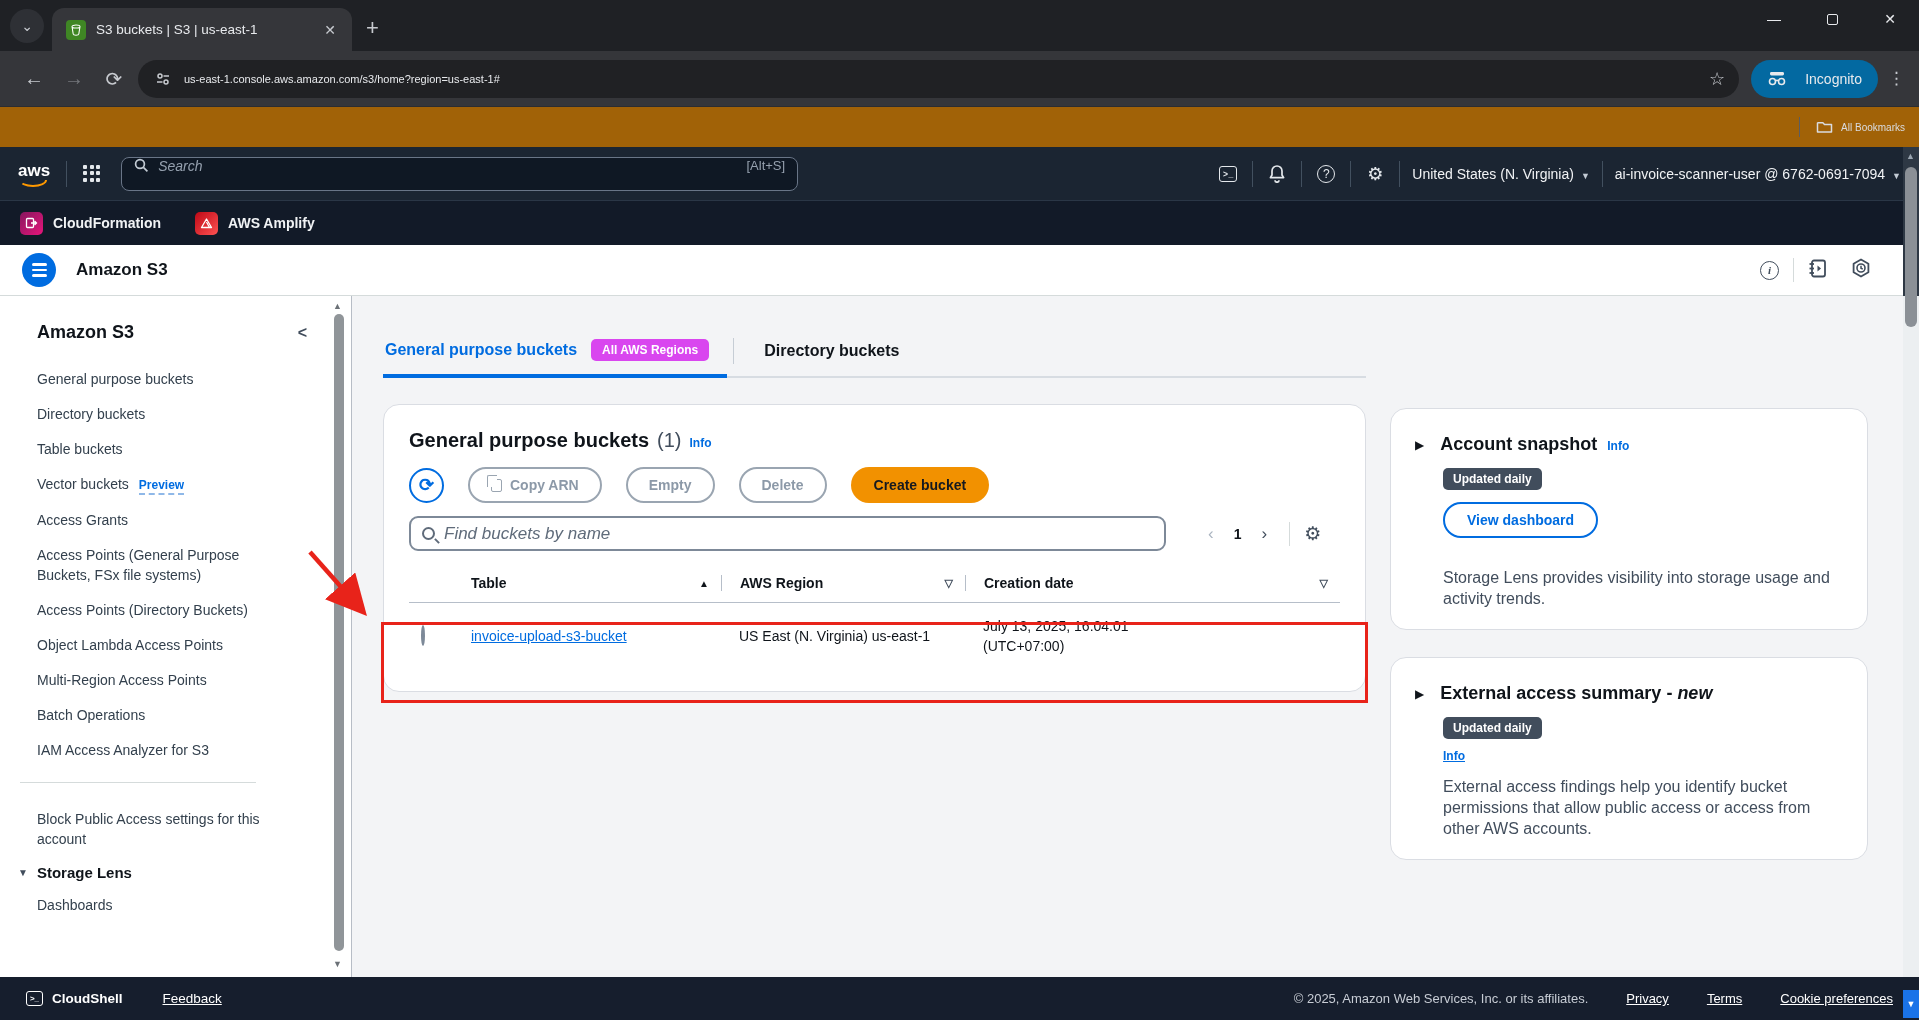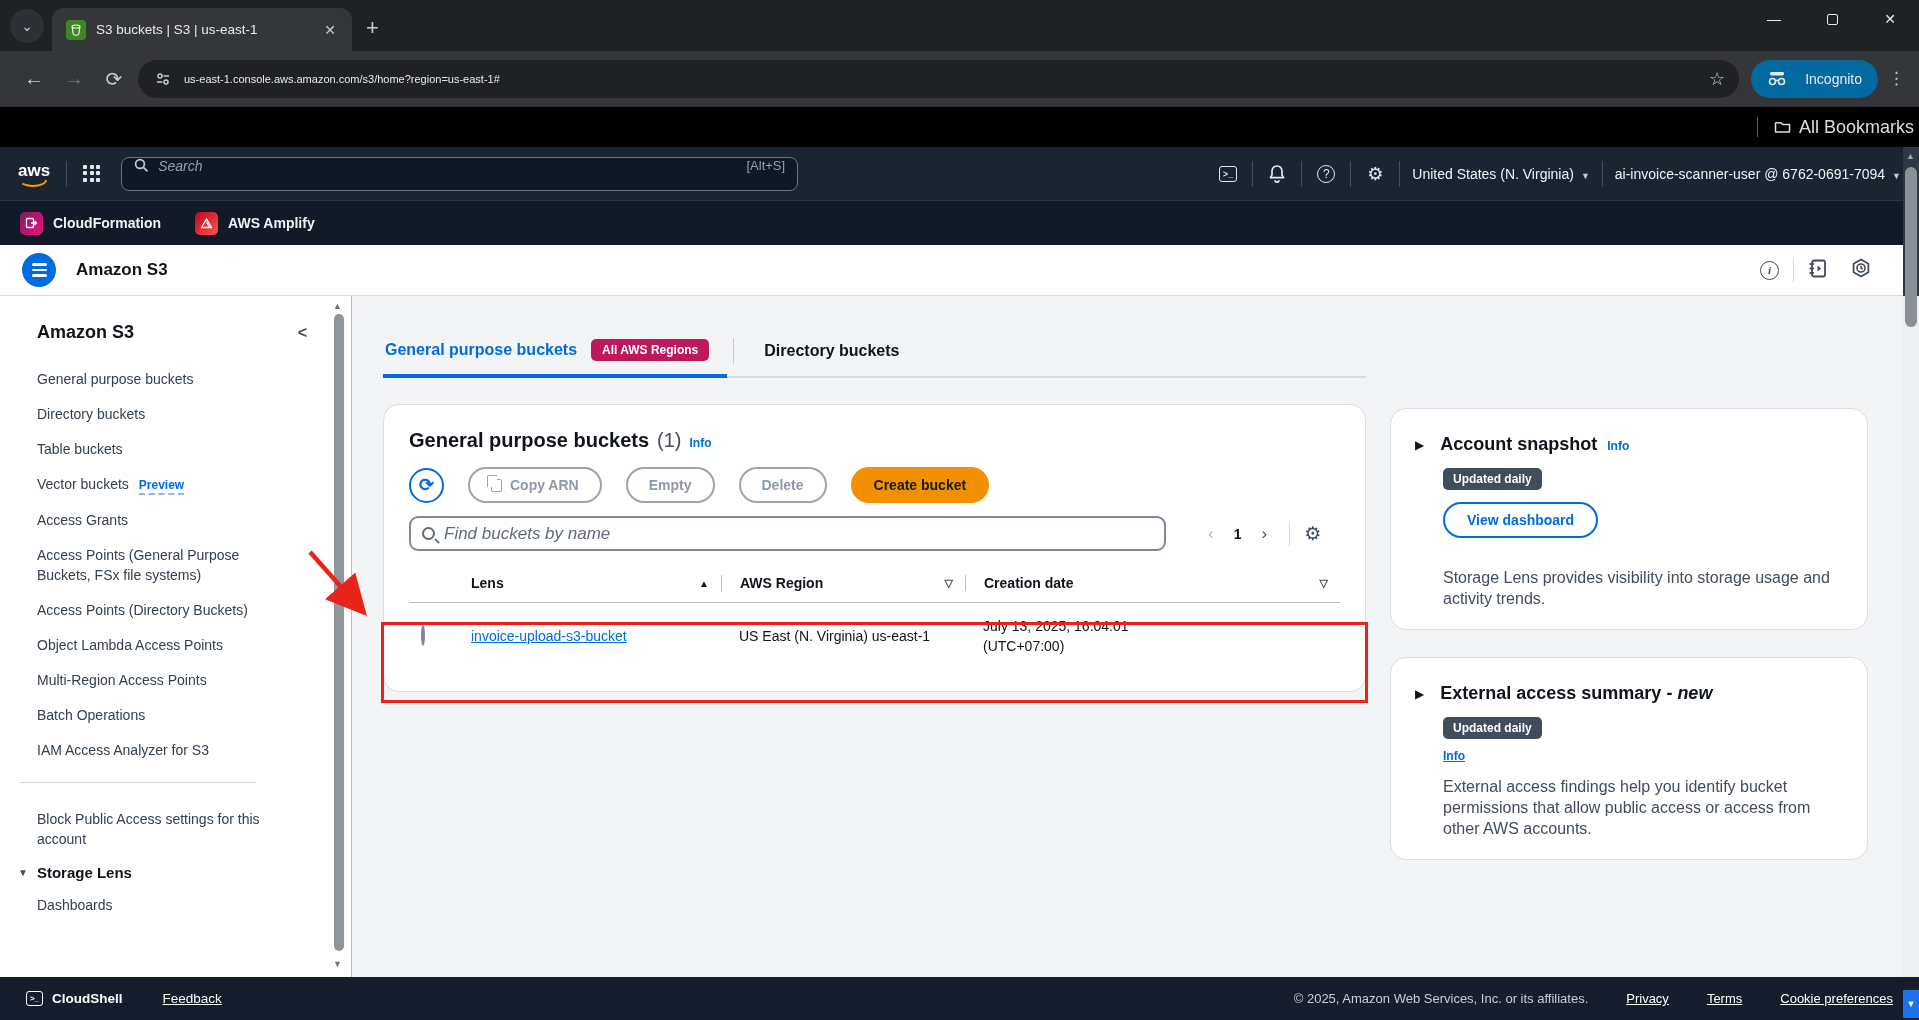--- a/index.html
+++ b/index.html
@@ -23,21 +23,21 @@
   .nav-ic { color:#c7cacf; font-size:20px; width:40px; height:40px; display:flex; align-items:center; justify-content:center; border-radius:50%; flex:none; }
   .nav-ic.dim { color:#74777c; }
   .omnibox { flex:1; height:38px; background:#202124; border-radius:19px; display:flex; align-items:center; padding:0 14px; margin:0 12px 0 4px; }
   .site-info { width:22px; height:22px; display:flex; align-items:center; justify-content:center; margin-right:10px; flex:none; }
   .url { color:#e8eaed; font-size:11px; flex:1; white-space:nowrap; overflow:hidden; }
   .star { color:#c7cacf; font-size:18px; flex:none; }
   .incog { height:38px; background:#0369a1; border-radius:19px; color:#e8eaed; font-size:14px; display:flex; align-items:center; gap:18px; padding:0 16px; flex:none; }
   .kebab { color:#c7cacf; font-size:17px; letter-spacing:0; margin-left:10px; }
 
   
-  .bookmarks { height:41px; background:#000000; border-top:1px solid #2c2d31; display:flex; align-items:center; justify-content:flex-end; padding-right:5px; color:#dadce0; font-size:18px; flex:none; }
+  .bookmarks { height:41px; background:#a16207; border-top:1px solid #2c2d31; display:flex; align-items:center; justify-content:flex-end; padding-right:14px; color:#dadce0; font-size:10px; flex:none; }
   .bm-divider { width:1px; height:20px; background:#5a5d62; margin-right:16px; }
   .bookmarks .folder { margin-right:8px; display:flex; }
 
   
   .awsnav { height:53px; background:#1b2532; display:flex; align-items:center; padding:0 18px; flex:none; color:#d1d5db; }
   .awslogo { color:#fff; font-weight:bold; font-size:17px; position:relative; padding-bottom:6px; flex:none; }
   .awslogo i { position:absolute; left:1px; right:3px; bottom:0px; height:7px; border:2px solid #ff9900; border-top:none; border-radius:0 0 50% 50%/0 0 100% 100%; border-left-color:transparent; }
   .vdiv { width:1px; height:26px; background:#42505f; margin:0 16px; flex:none; }
   .appgrid { width:18px; height:18px; display:grid; grid-template-columns:repeat(3,4px); grid-template-rows:repeat(3,4px); gap:2.5px; flex:none; }
   .appgrid i { background:#e4e8ec; border-radius:1px; }
@@ -85,21 +85,21 @@
   .sb-scroll { position:absolute; right:6px; top:5px; width:13px; bottom:8px; }
   .sb-scroll .thumb { position:absolute; top:13px; left:1.5px; width:10px; height:637px; background:#909599; border-radius:6px; }
   .sb-arrow { position:absolute; left:1px; font-size:9px; color:#6b7177; }
 
   .main { flex:1; background:#f3f4f6; position:relative; padding:42px 0 0 31px; min-width:0; }
 
   
   .tabsrow { width:983px; display:flex; align-items:flex-end; border-bottom:2px solid #d7dce2; }
   .ptab-active { display:flex; align-items:center; gap:14px; padding:0 18px 13px 2px; border-bottom:4px solid #006ce0; margin-bottom:-2px; }
   .ptab-active .lbl { color:#006ce0; font-size:16px; font-weight:bold; }
-  .regions-badge { background:#be185d; color:#fff; font-size:12px; font-weight:bold; padding:4px 11px; border-radius:5px; }
+  .regions-badge { background:#d946ef; color:#fff; font-size:12px; font-weight:bold; padding:4px 11px; border-radius:5px; }
   .ptab-div { width:1px; height:26px; background:#c6cdd5; margin:0 6px 12px 6px; }
   .ptab { color:#0f141a; font-size:16px; font-weight:bold; padding:0 24px 16px 24px; }
 
   
   .card { background:#fff; border:1px solid #dadde3; border-radius:16px; }
   .bucketcard { width:983px; margin-top:26px; padding:24px 25px 0 25px; height:288px; position:relative; }
   .card-h { display:flex; align-items:baseline; gap:8px; }
   .card-h .t { font-size:20px; font-weight:bold; color:#0f141a; }
   .card-h .cnt { font-size:20px; color:#414d5c; }
   .infolink { font-size:12px; font-weight:bold; color:#006ce0; }
@@ -407,21 +407,21 @@
             <span class="pg-prev">‹</span>
             <span class="pg-num">1</span>
             <span class="pg-next">›</span>
             <div class="vdiv"></div>
             <span class="gear2"><span>⚙</span></span>
           </div>
         </div>
         <div class="thead">
           <div></div>
           <div class="th">
-              <span>Lens</span>
+              <span>Table</span>
               <span class="sortasc">▲</span>
             </div>
           <div class="th bordered">
               <span>AWS Region</span>
               <span class="filt">▽</span>
             </div>
           <div class="th bordered">
               <span>Creation date</span>
               <span class="filt">▽</span>
             </div>

